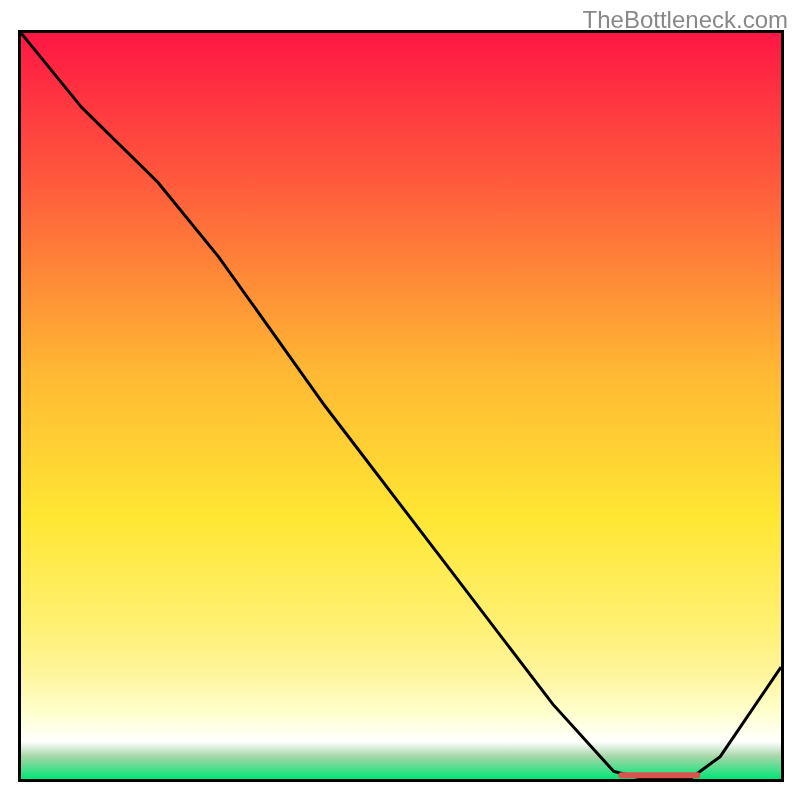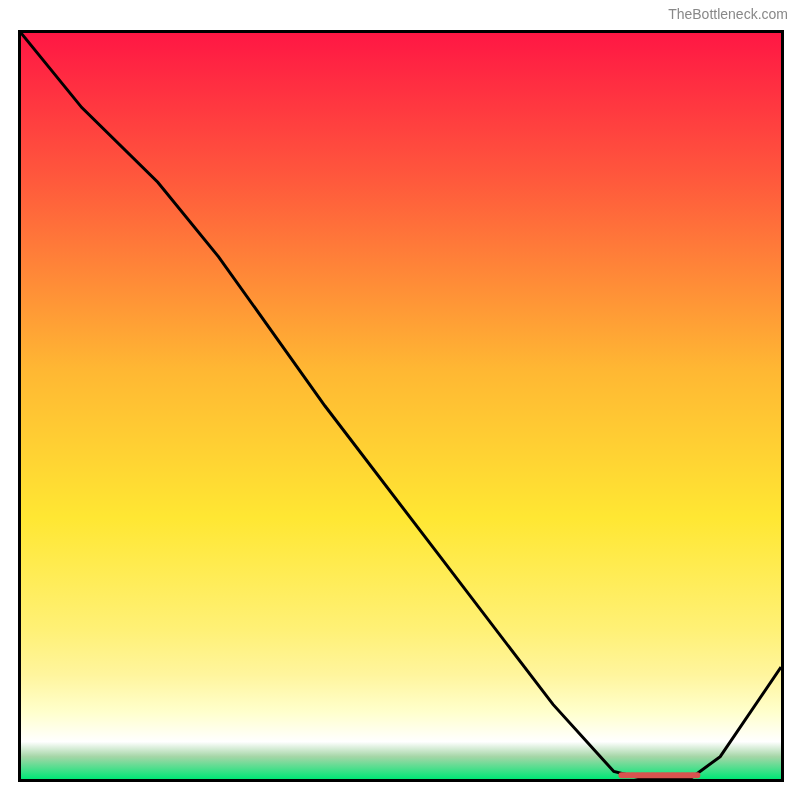--- a/index.html
+++ b/index.html
@@ -14,21 +14,21 @@
     position: relative;
     width: 800px;
     height: 800px;
     background: white;
   }
   .watermark {
     position: absolute;
     top: 6px;
     right: 12px;
     color: #888;
-    font-size: 14px;
+    font-size: 24px;
     font-weight: 500;
     z-index: 10;
   }
   .plot-area {
     position: absolute;
     left: 18px;
     top: 30px;
     width: 766px;
     height: 752px;
     border: 3px solid black;

